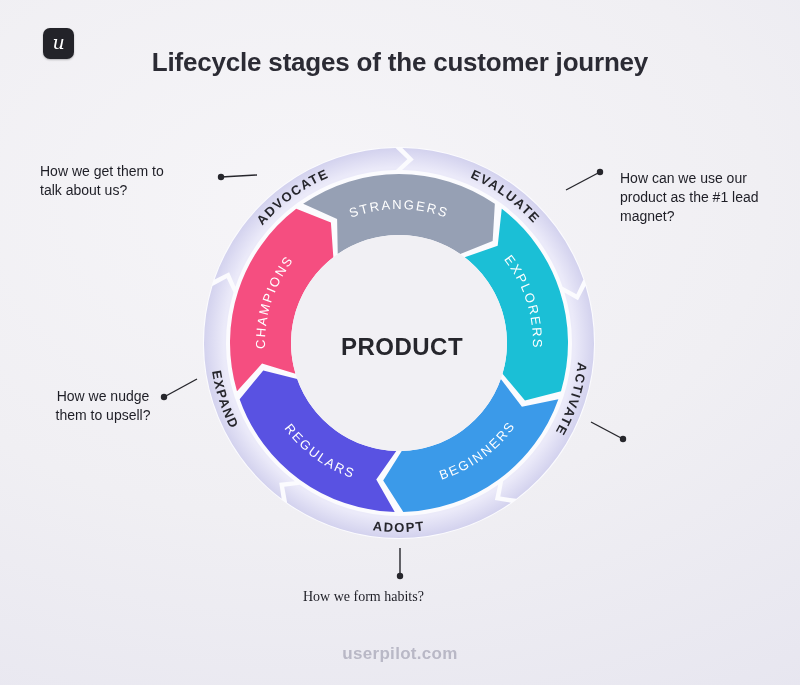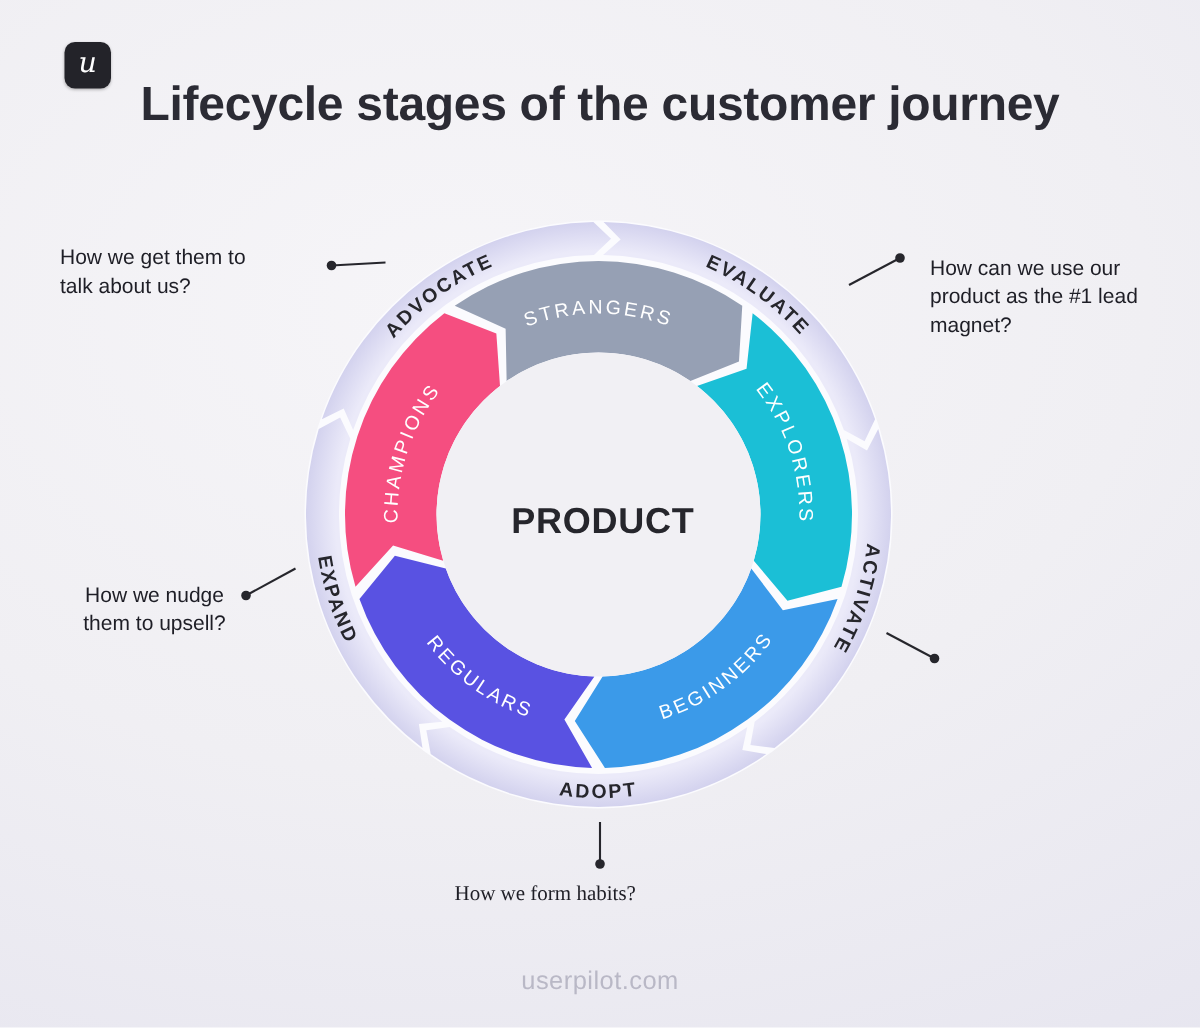--- a/index.html
+++ b/index.html
@@ -14,35 +14,35 @@
     position:absolute;left:43px;top:28px;width:31px;height:31px;
     background:#232329;border-radius:7px;display:flex;align-items:center;justify-content:center;
     box-shadow:0 1px 2px rgba(0,0,0,.25);
   }
   .logo span{
     font-family:"DejaVu Serif",serif;font-style:italic;font-size:19px;color:#ffffff;
     line-height:1;transform:translateY(-1px);
   }
   .title{
     position:absolute;left:0;right:0;top:30px;text-align:center;
-    font-size:32px;font-weight:700;letter-spacing:-0.2px;color:#2b2b34;
+    font-size:26px;font-weight:700;letter-spacing:-0.2px;color:#2b2b34;
   }
   #wheel-svg{position:absolute;left:0;top:0;}
   .ann{
     position:absolute;font-size:14px;line-height:1.36;color:#1e1e26;
     white-space:pre-line;
   }
   #ann-advocate{left:40px;top:162px;width:165px;}
   #ann-evaluate{left:620px;top:169px;width:180px;text-align:left;}
   #ann-activate{left:625px;top:452px;width:170px;text-align:left;}
   #ann-adopt{left:303px;top:587px;width:200px;text-align:left;font-family:Liberation Serif, serif;}
   #ann-expand{left:42px;top:387px;width:122px;text-align:center;}
   .footer{
     position:absolute;left:0;right:0;top:644px;text-align:center;
-    font-size:17px;color:#b9b8c6;letter-spacing:0.3px;
+    font-size:17px;color:#b9b8c6;letter-spacing:0.3px;font-weight:bold;
   }
 </style>
 </head>
 <body>
 
 <div class="canvas">
 
   <div class="logo">
     <span>u</span>
   </div>

